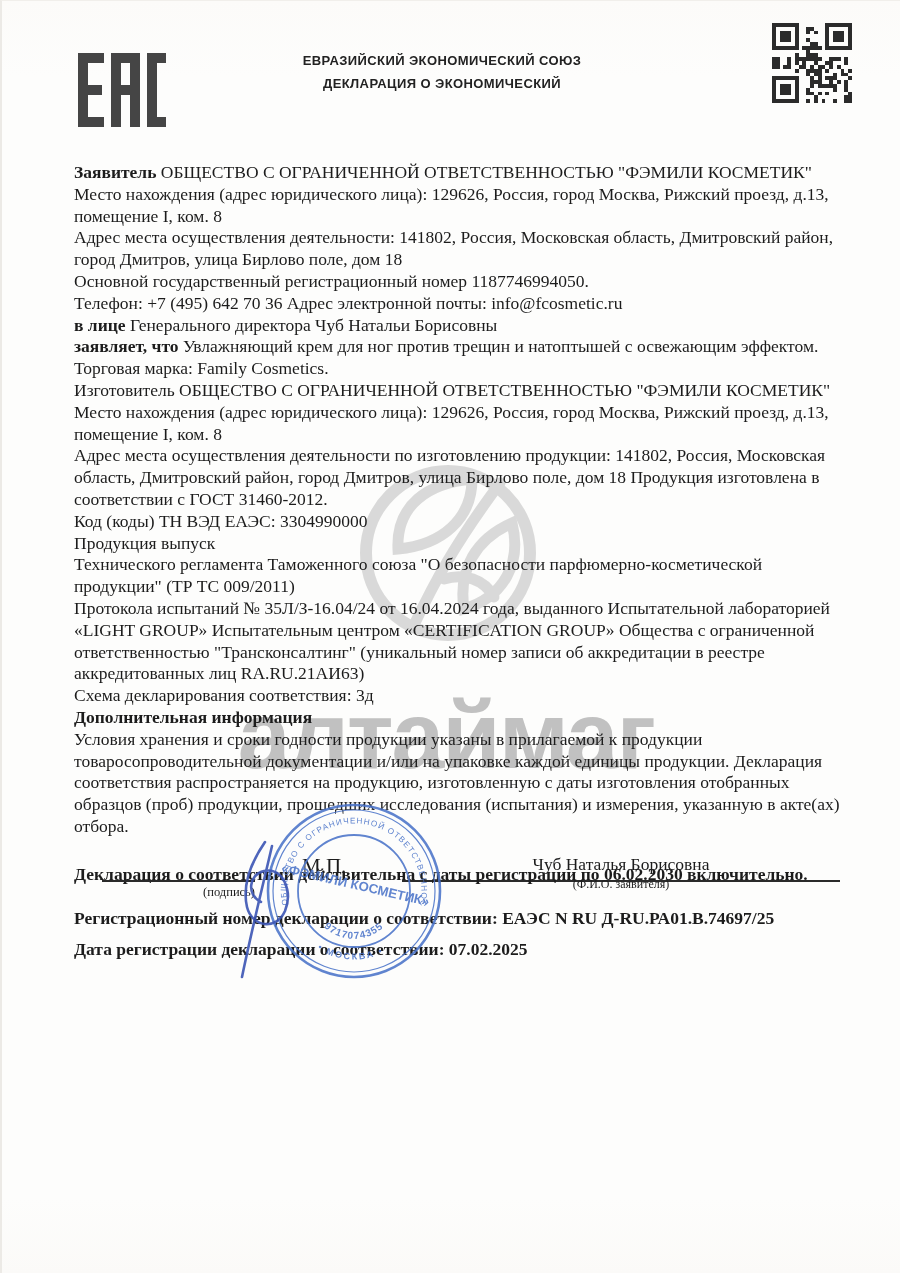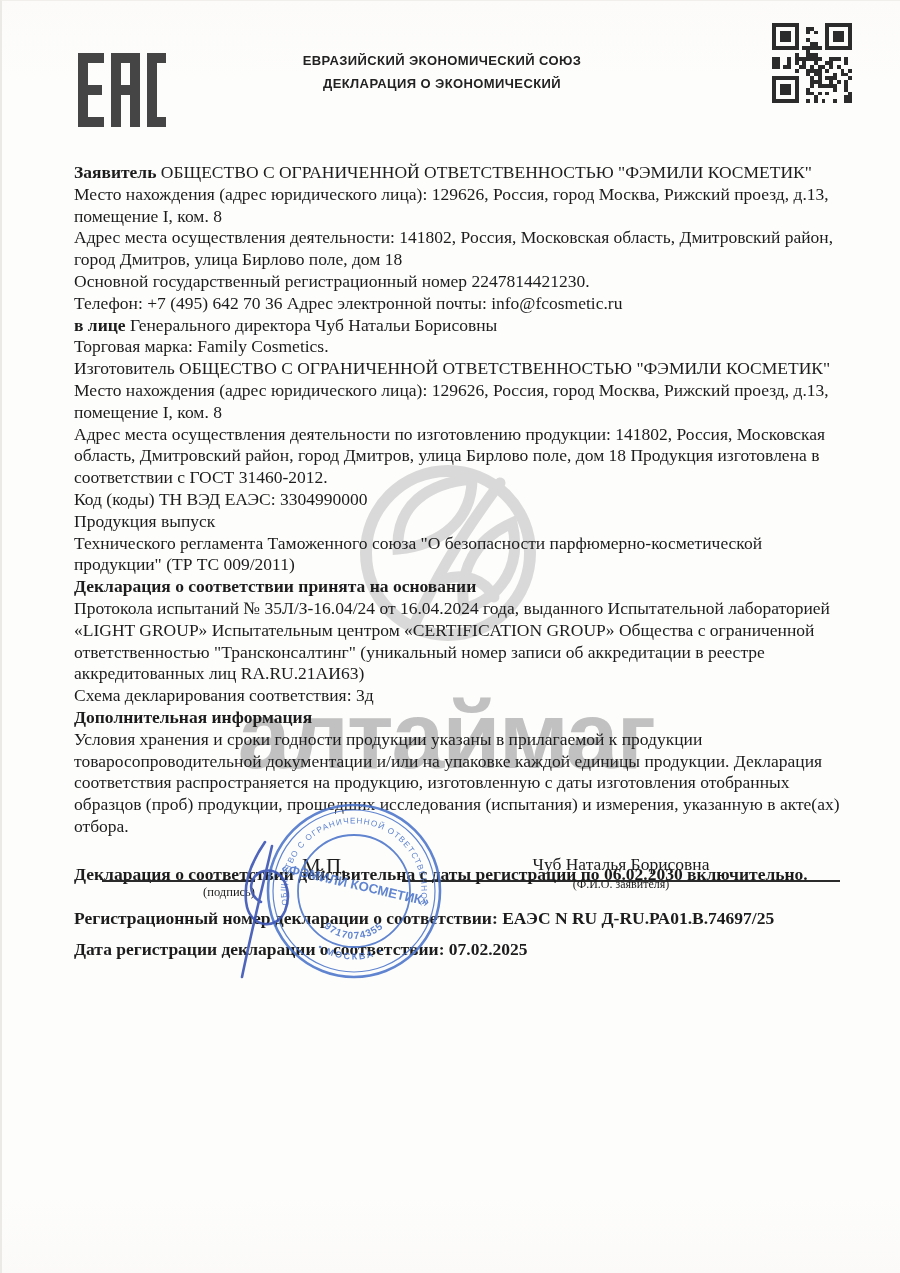--- a/index.html
+++ b/index.html
@@ -300,31 +300,31 @@
       </g>
     </svg>
   </div>
 
   <div class="wm-brand">алтаймаг</div>
 
   <div class="doc-body">
     <p><span class="lead">Заявитель</span><span> ОБЩЕСТВО С ОГРАНИЧЕННОЙ ОТВЕТСТВЕННОСТЬЮ "ФЭМИЛИ КОСМЕТИК"</span></p>
     <p><span>Место нахождения (адрес юридического лица): 129626, Россия, город Москва, Рижский проезд, д.13, помещение I, ком. 8</span></p>
     <p><span>Адрес места осуществления деятельности: 141802, Россия, Московская область, Дмитровский район, город Дмитров, улица Бирлово поле, дом 18</span></p>
-    <p><span>Основной государственный регистрационный номер 2247814421230.</span></p>
+    <p><span>Основной государственный регистрационный номер 1187746994050.</span></p>
     <p><span>Телефон: +7 (495) 642 70 36 Адрес электронной почты: info@fcosmetic.ru</span></p>
     <p><span class="lead">в лице</span><span> Генерального директора Чуб Натальи Борисовны</span></p>
+    <p><span class="lead">заявляет, что</span><span> Увлажняющий крем для ног против трещин и натоптышей с освежающим эффектом.</span></p>
     <p><span>Торговая марка: Family Cosmetics.</span></p>
     <p><span>Изготовитель ОБЩЕСТВО С ОГРАНИЧЕННОЙ ОТВЕТСТВЕННОСТЬЮ "ФЭМИЛИ КОСМЕТИК"</span></p>
     <p><span>Место нахождения (адрес юридического лица): 129626, Россия, город Москва, Рижский проезд, д.13, помещение I, ком. 8</span></p>
     <p><span>Адрес места осуществления деятельности по изготовлению продукции: 141802, Россия, Московская область, Дмитровский район, город Дмитров, улица Бирлово поле, дом 18 Продукция изготовлена в соответствии с ГОСТ 31460-2012.</span></p>
     <p><span>Код (коды) ТН ВЭД ЕАЭС: 3304990000</span></p>
     <p><span>Продукция выпуск</span></p>
     <p><span>Технического регламента Таможенного союза "О безопасности парфюмерно-косметической продукции" (ТР ТС 009/2011)</span></p>
-    <p><span class="lead">Декларация о соответствии принята на основании</span></p>
     <p><span>Протокола испытаний № 35Л/З-16.04/24 от 16.04.2024 года, выданного Испытательной лабораторией «LIGHT GROUP» Испытательным центром «CERTIFICATION GROUP» Общества с ограниченной ответственностью "Трансконсалтинг" (уникальный номер записи об аккредитации в реестре аккредитованных лиц RA.RU.21АИ63)</span></p>
     <p><span>Схема декларирования соответствия: 3д</span></p>
     <p><span class="lead">Дополнительная информация</span></p>
     <p><span>Условия хранения и сроки годности продукции указаны в прилагаемой к продукции товаросопроводительной документации и/или на упаковке каждой единицы продукции. Декларация соответствия распространяется на продукцию, изготовленную с даты изготовления отобранных образцов (проб) продукции, прошедших исследования (испытания) и измерения, указанную в акте(ах) отбора.</span></p>
   </div>
 
   <div class="validity">Декларация о соответствии действительна с даты регистрации по 06.02.2030 включительно.</div>
 
   <div class="sig-line-left"></div>
   <div class="sig-caption-left">(подпись)</div>

